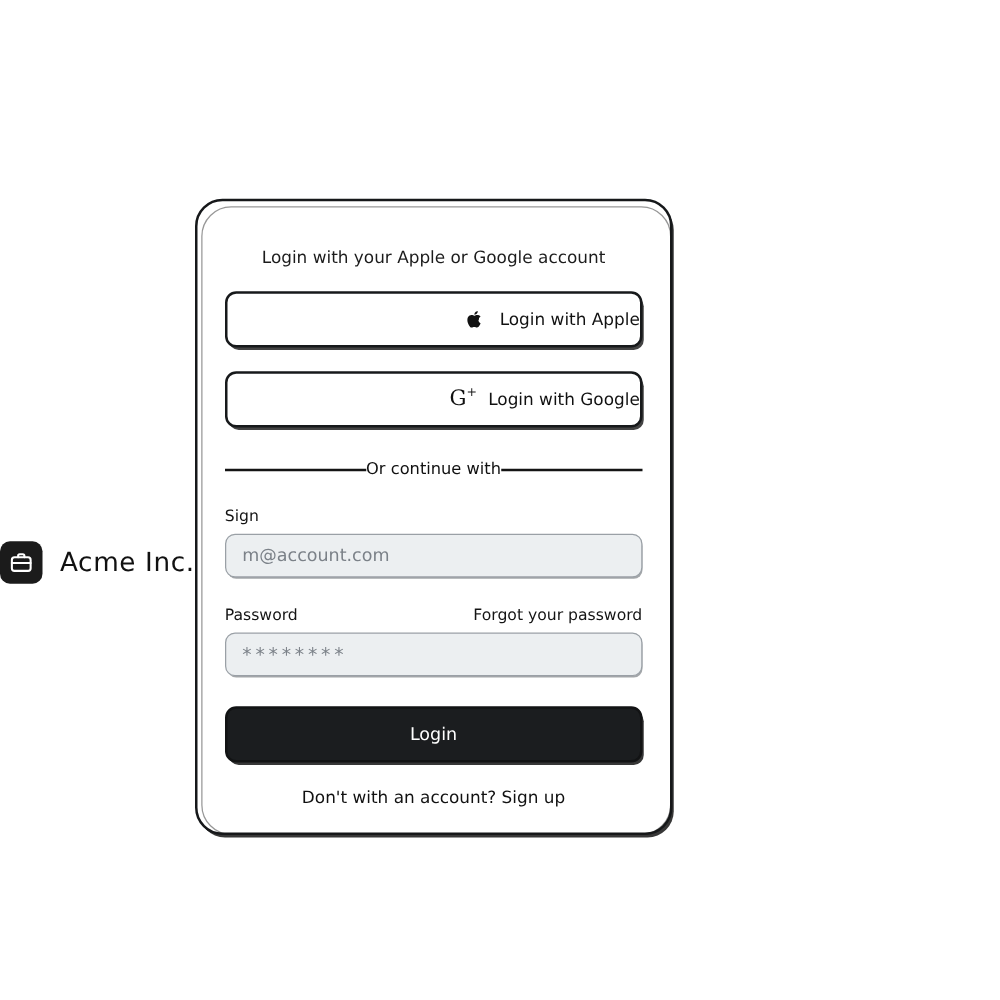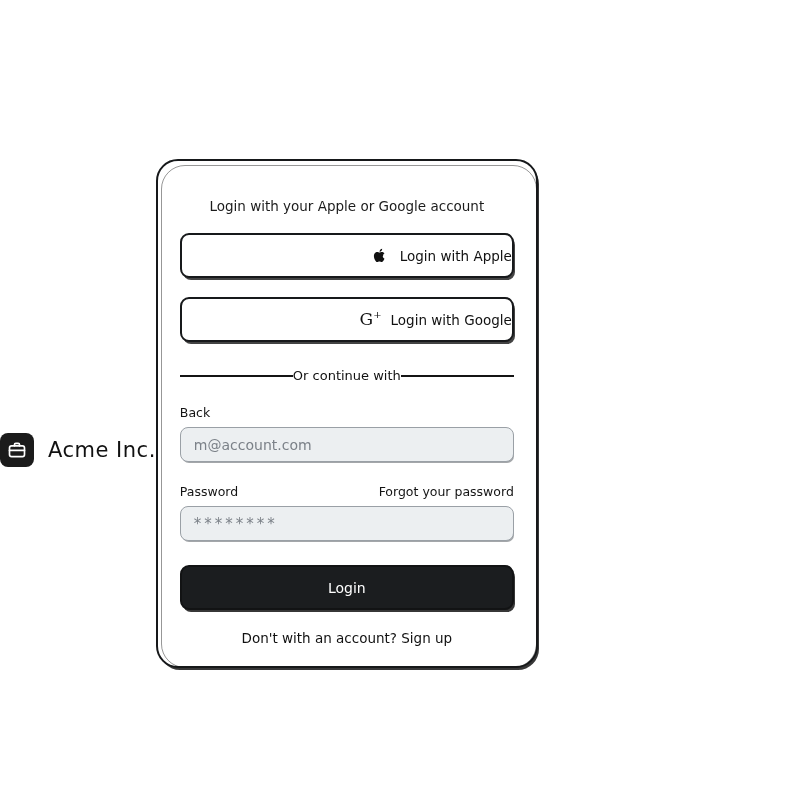--- a/index.html
+++ b/index.html
@@ -232,21 +232,21 @@
     </div>
 
     <div class="divider">
       <span class="line"></span>
       <span class="dtext">Or continue with</span>
       <span class="line"></span>
     </div>
 
     <div class="field">
       <div class="field-label-row">
-        <span class="field-label">Back</span>
+        <span class="field-label">Sign</span>
       </div>
       <div class="input-box">m@account.com</div>
     </div>
 
     <div class="field">
       <div class="field-label-row">
         <span class="field-label">Password</span>
         <span class="field-link">Forgot your password</span>
       </div>
       <div class="input-box password">********</div>

